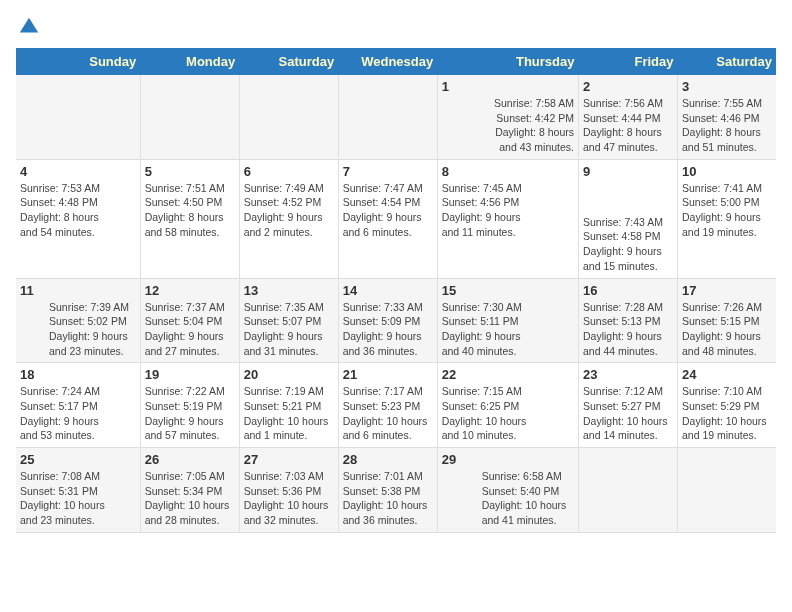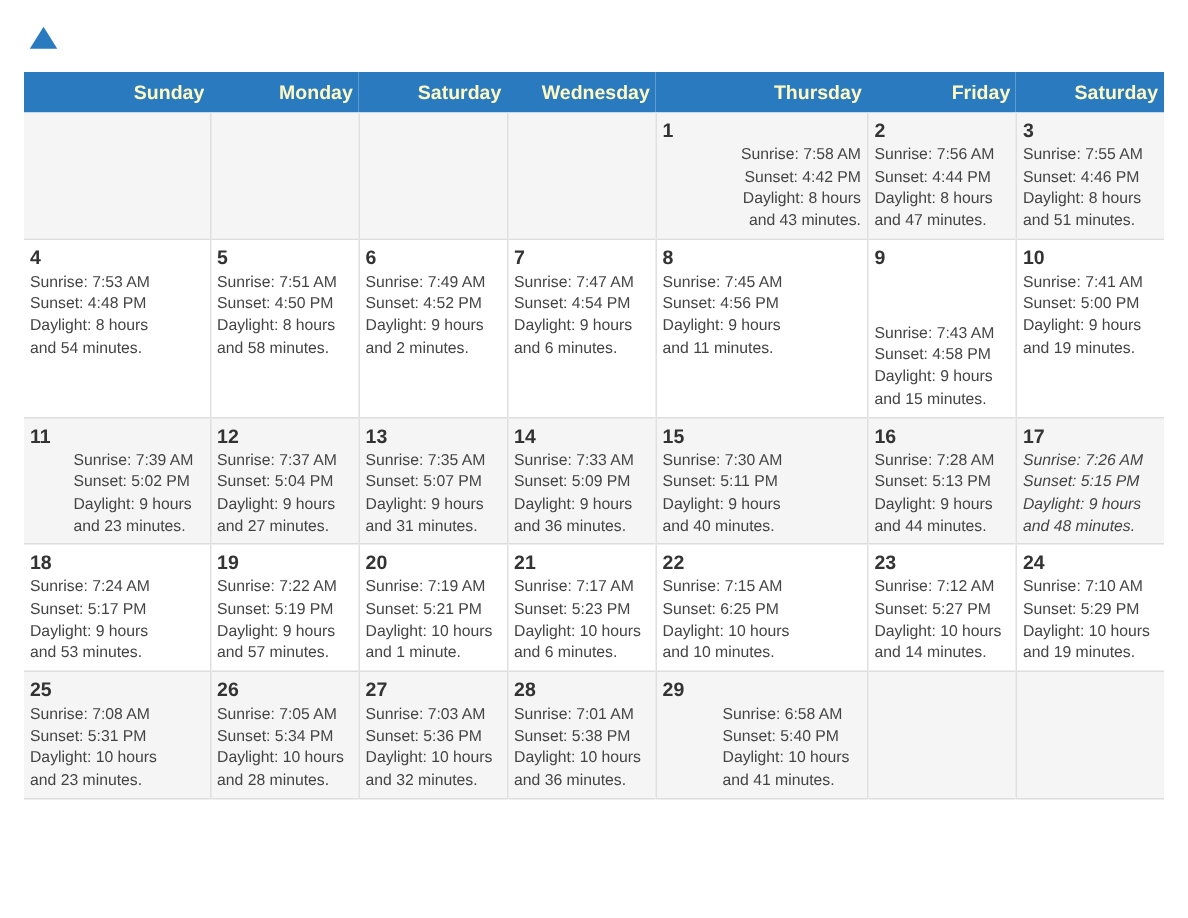--- a/index.html
+++ b/index.html
@@ -244,21 +244,21 @@
         </td>
         <td>
           <span class="day-number">16</span>
           <div class="day-info" style="white-space: pre-line;">Sunrise: 7:28 AM
 Sunset: 5:13 PM
 Daylight: 9 hours
 and 44 minutes.</div>
         </td>
         <td>
           <span class="day-number">17</span>
-          <div class="day-info" style="white-space: pre-line; font-style: italic;">Sunrise: 7:26 AM
+          <div class="day-info" style="white-space: pre-line;">Sunrise: 7:26 AM
 Sunset: 5:15 PM
 Daylight: 9 hours
 and 48 minutes.</div>
         </td>
       </tr>
       <tr>
         <td>
           <span class="day-number">18</span>
           <div class="day-info" style="white-space: pre-line;">Sunrise: 7:24 AM
 Sunset: 5:17 PM

